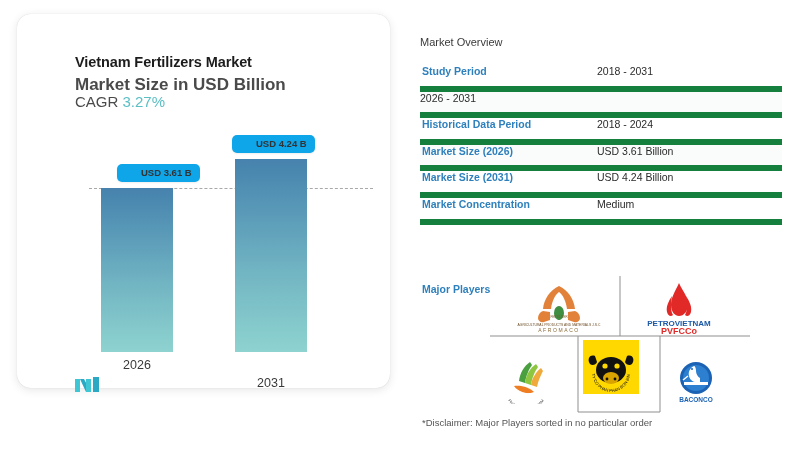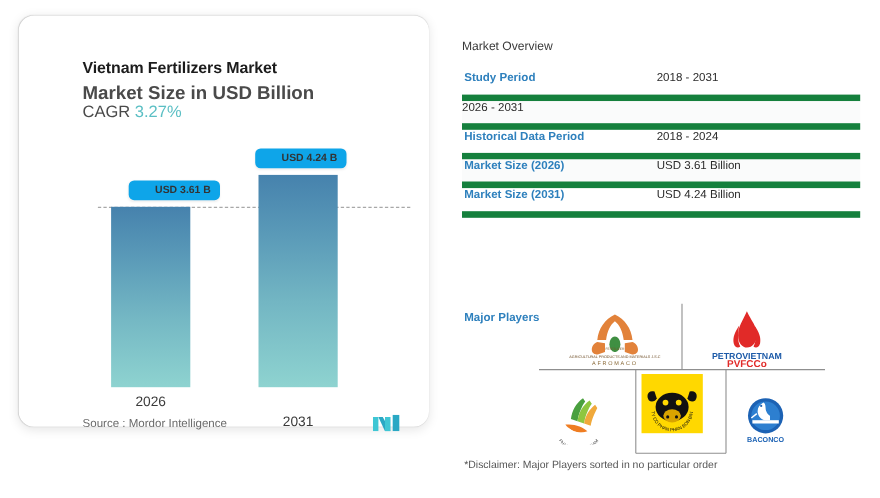--- a/index.html
+++ b/index.html
@@ -154,21 +154,20 @@
     <div class="bar" id="bar-2031"></div>
 
     <div class="bar-chip" id="chip-2026">USD 3.61 B</div>
     <div class="bar-chip" id="chip-2031">USD 4.24 B</div>
 
     <div class="x-label" id="xlab-2026">2026</div>
     <div class="x-label" id="xlab-2031">2031</div>
   </div>
 
   <div id="source-row">
-    <span id="source-text">Source :  Mordor Intelligence</span>
     <svg id="mi-logo" viewBox="0 0 26 15">
       <polygon points="0,15 0,2 5,2 5,15" fill="#3fc6d4"></polygon>
       <polygon points="5,2 11,15 16,15 9,2" fill="#2aa8c4"></polygon>
       <polygon points="11,2 16,2 16,15 11,15" fill="#3fc6d4"></polygon>
       <polygon points="18,0 24,0 24,15 18,15" fill="#2aa8c4"></polygon>
     </svg>
   </div>
 </div>
 
 <div id="overview-panel">
@@ -185,20 +184,24 @@
     <span class="ov-label">Historical Data Period</span>
     <span class="ov-value">2018 - 2024</span>
   </div>
   <div class="ov-row shaded">
     <span class="ov-label">Market Size (2026)</span>
     <span class="ov-value">USD 3.61 Billion</span>
   </div>
   <div class="ov-row">
     <span class="ov-label">Market Size (2031)</span>
     <span class="ov-value">USD 4.24 Billion</span>
+  </div>
+  <div class="ov-row">
+    <span class="ov-label">Market Concentration</span>
+    <span class="ov-value">Medium</span>
   </div>
 </div>
 
 <div id="players-label">Major Players</div>
 
 <div id="players-area">
 
   <svg id="connector" viewBox="0 0 260 140" preserveAspectRatio="none">
     <g stroke="#8f8f8f" stroke-width="1" fill="none">
       <line x1="130" y1="0" x2="130" y2="60"></line>

